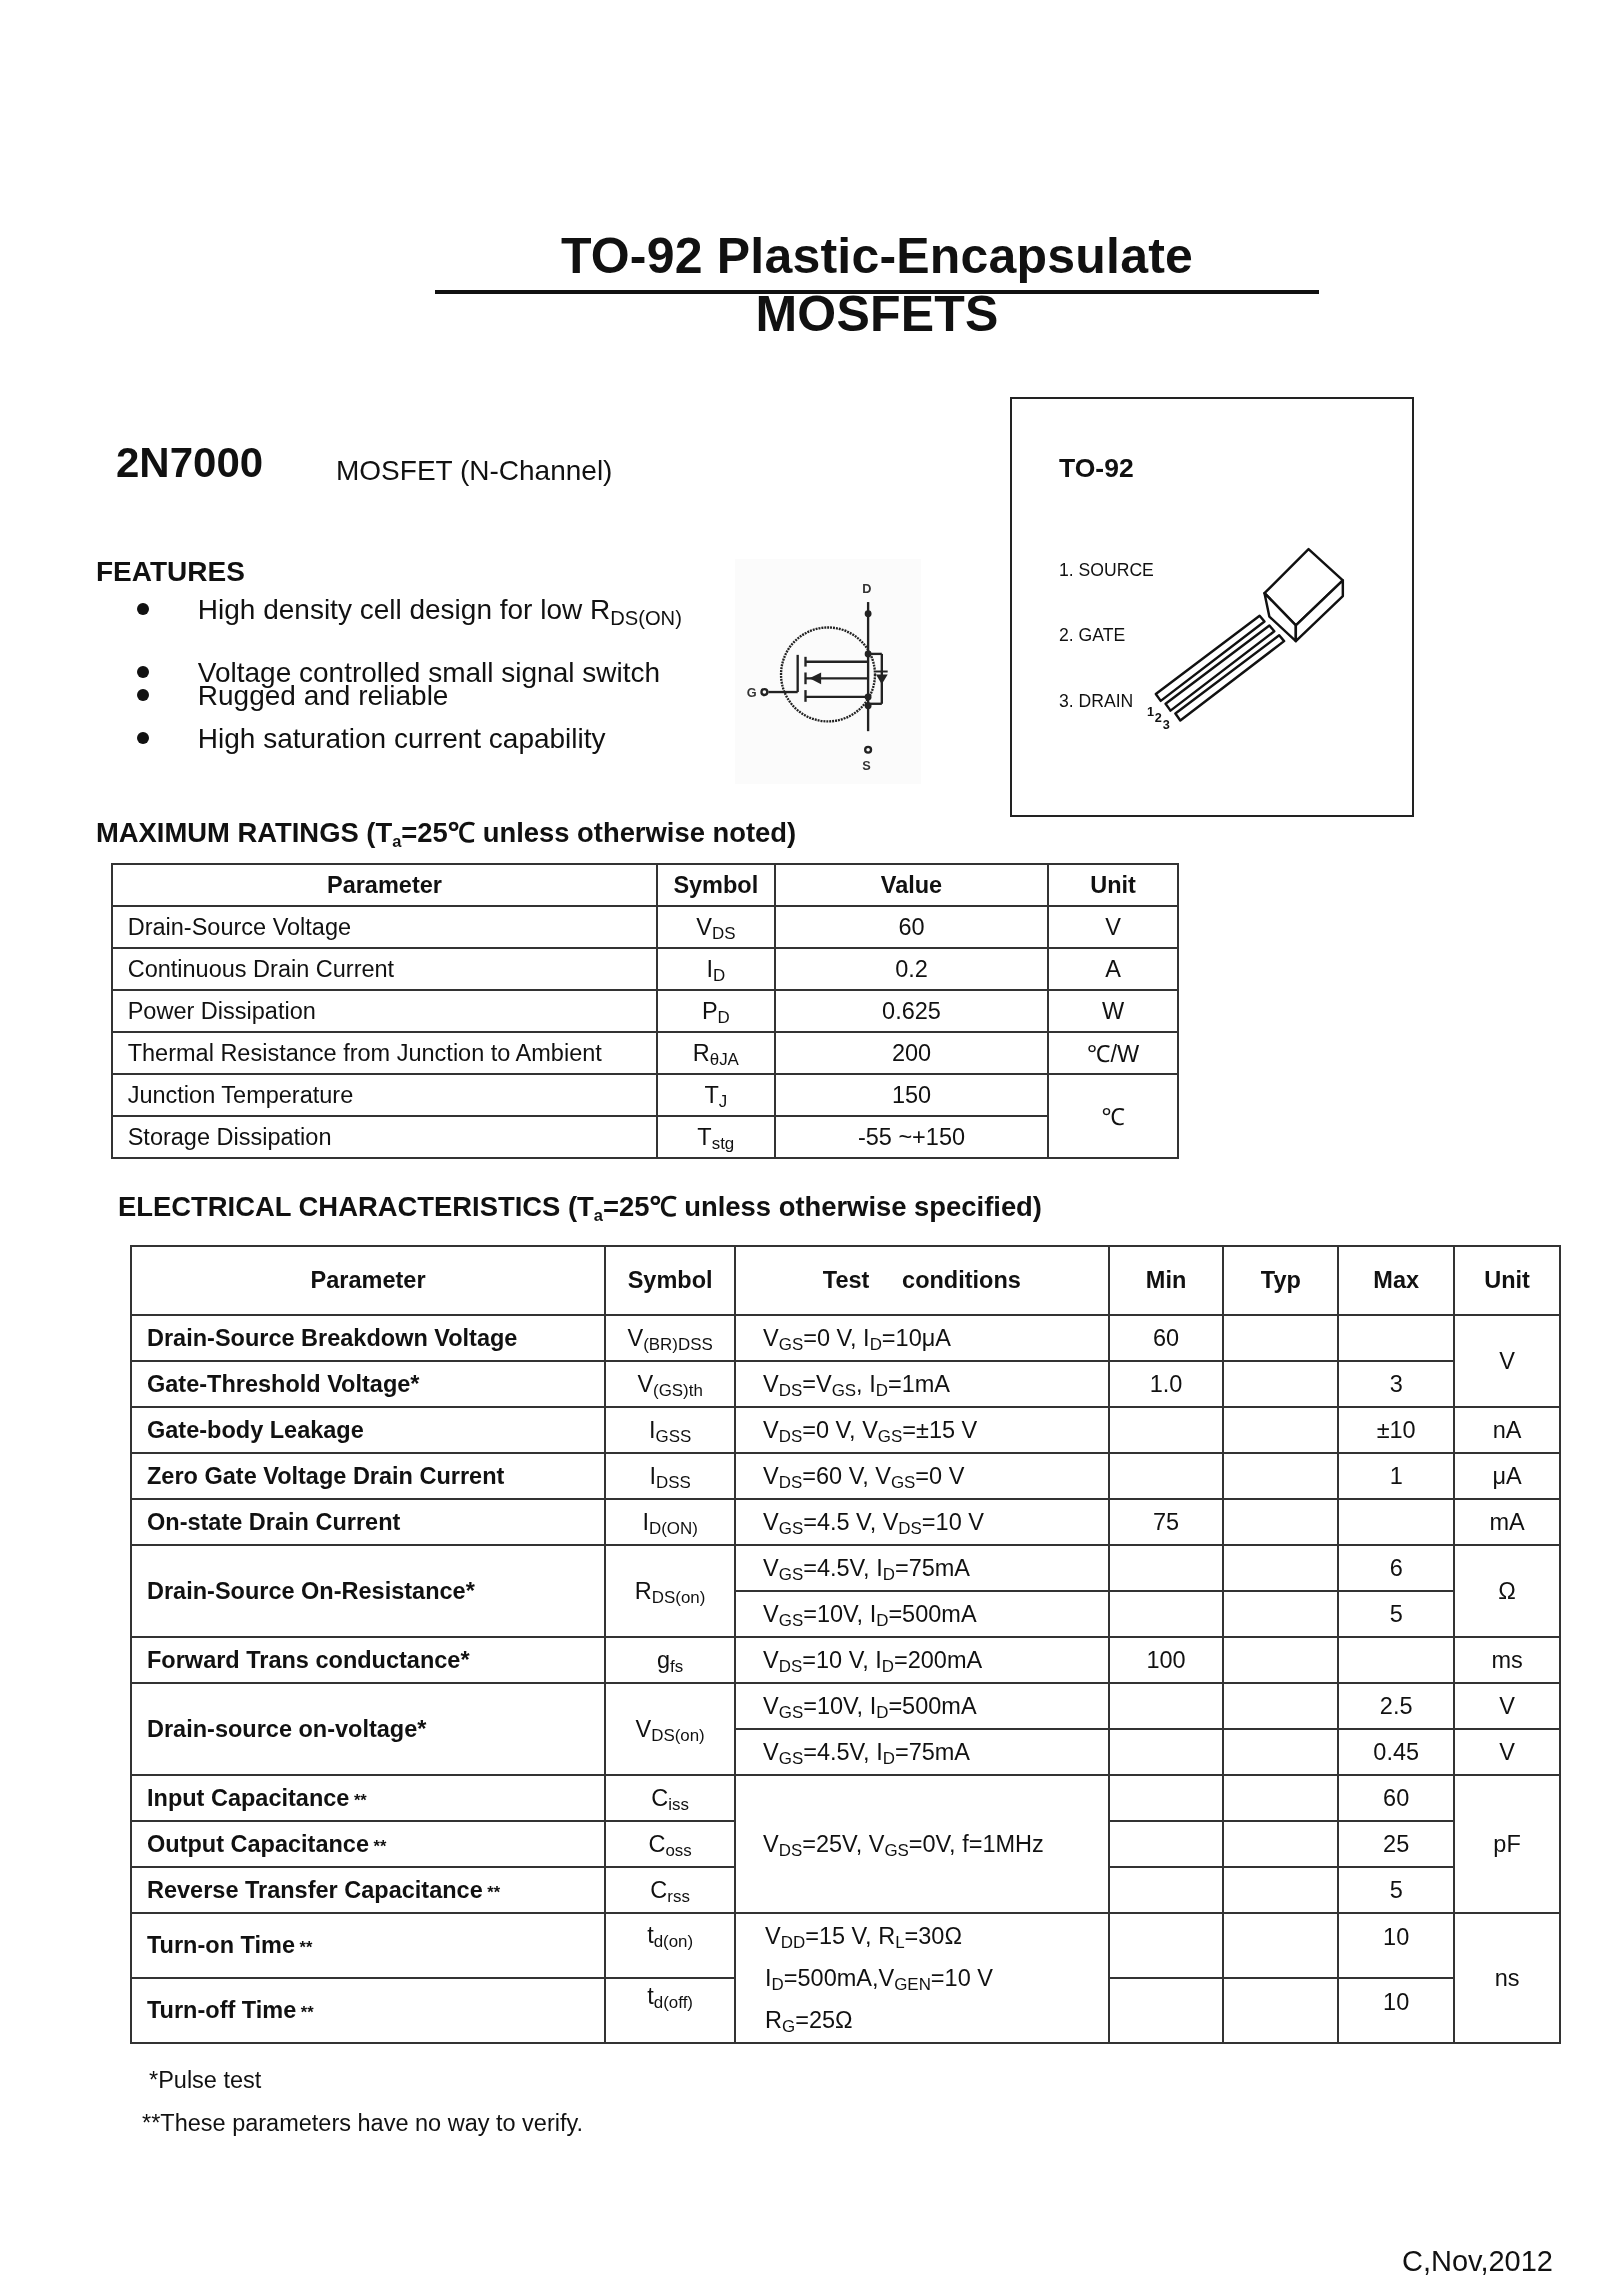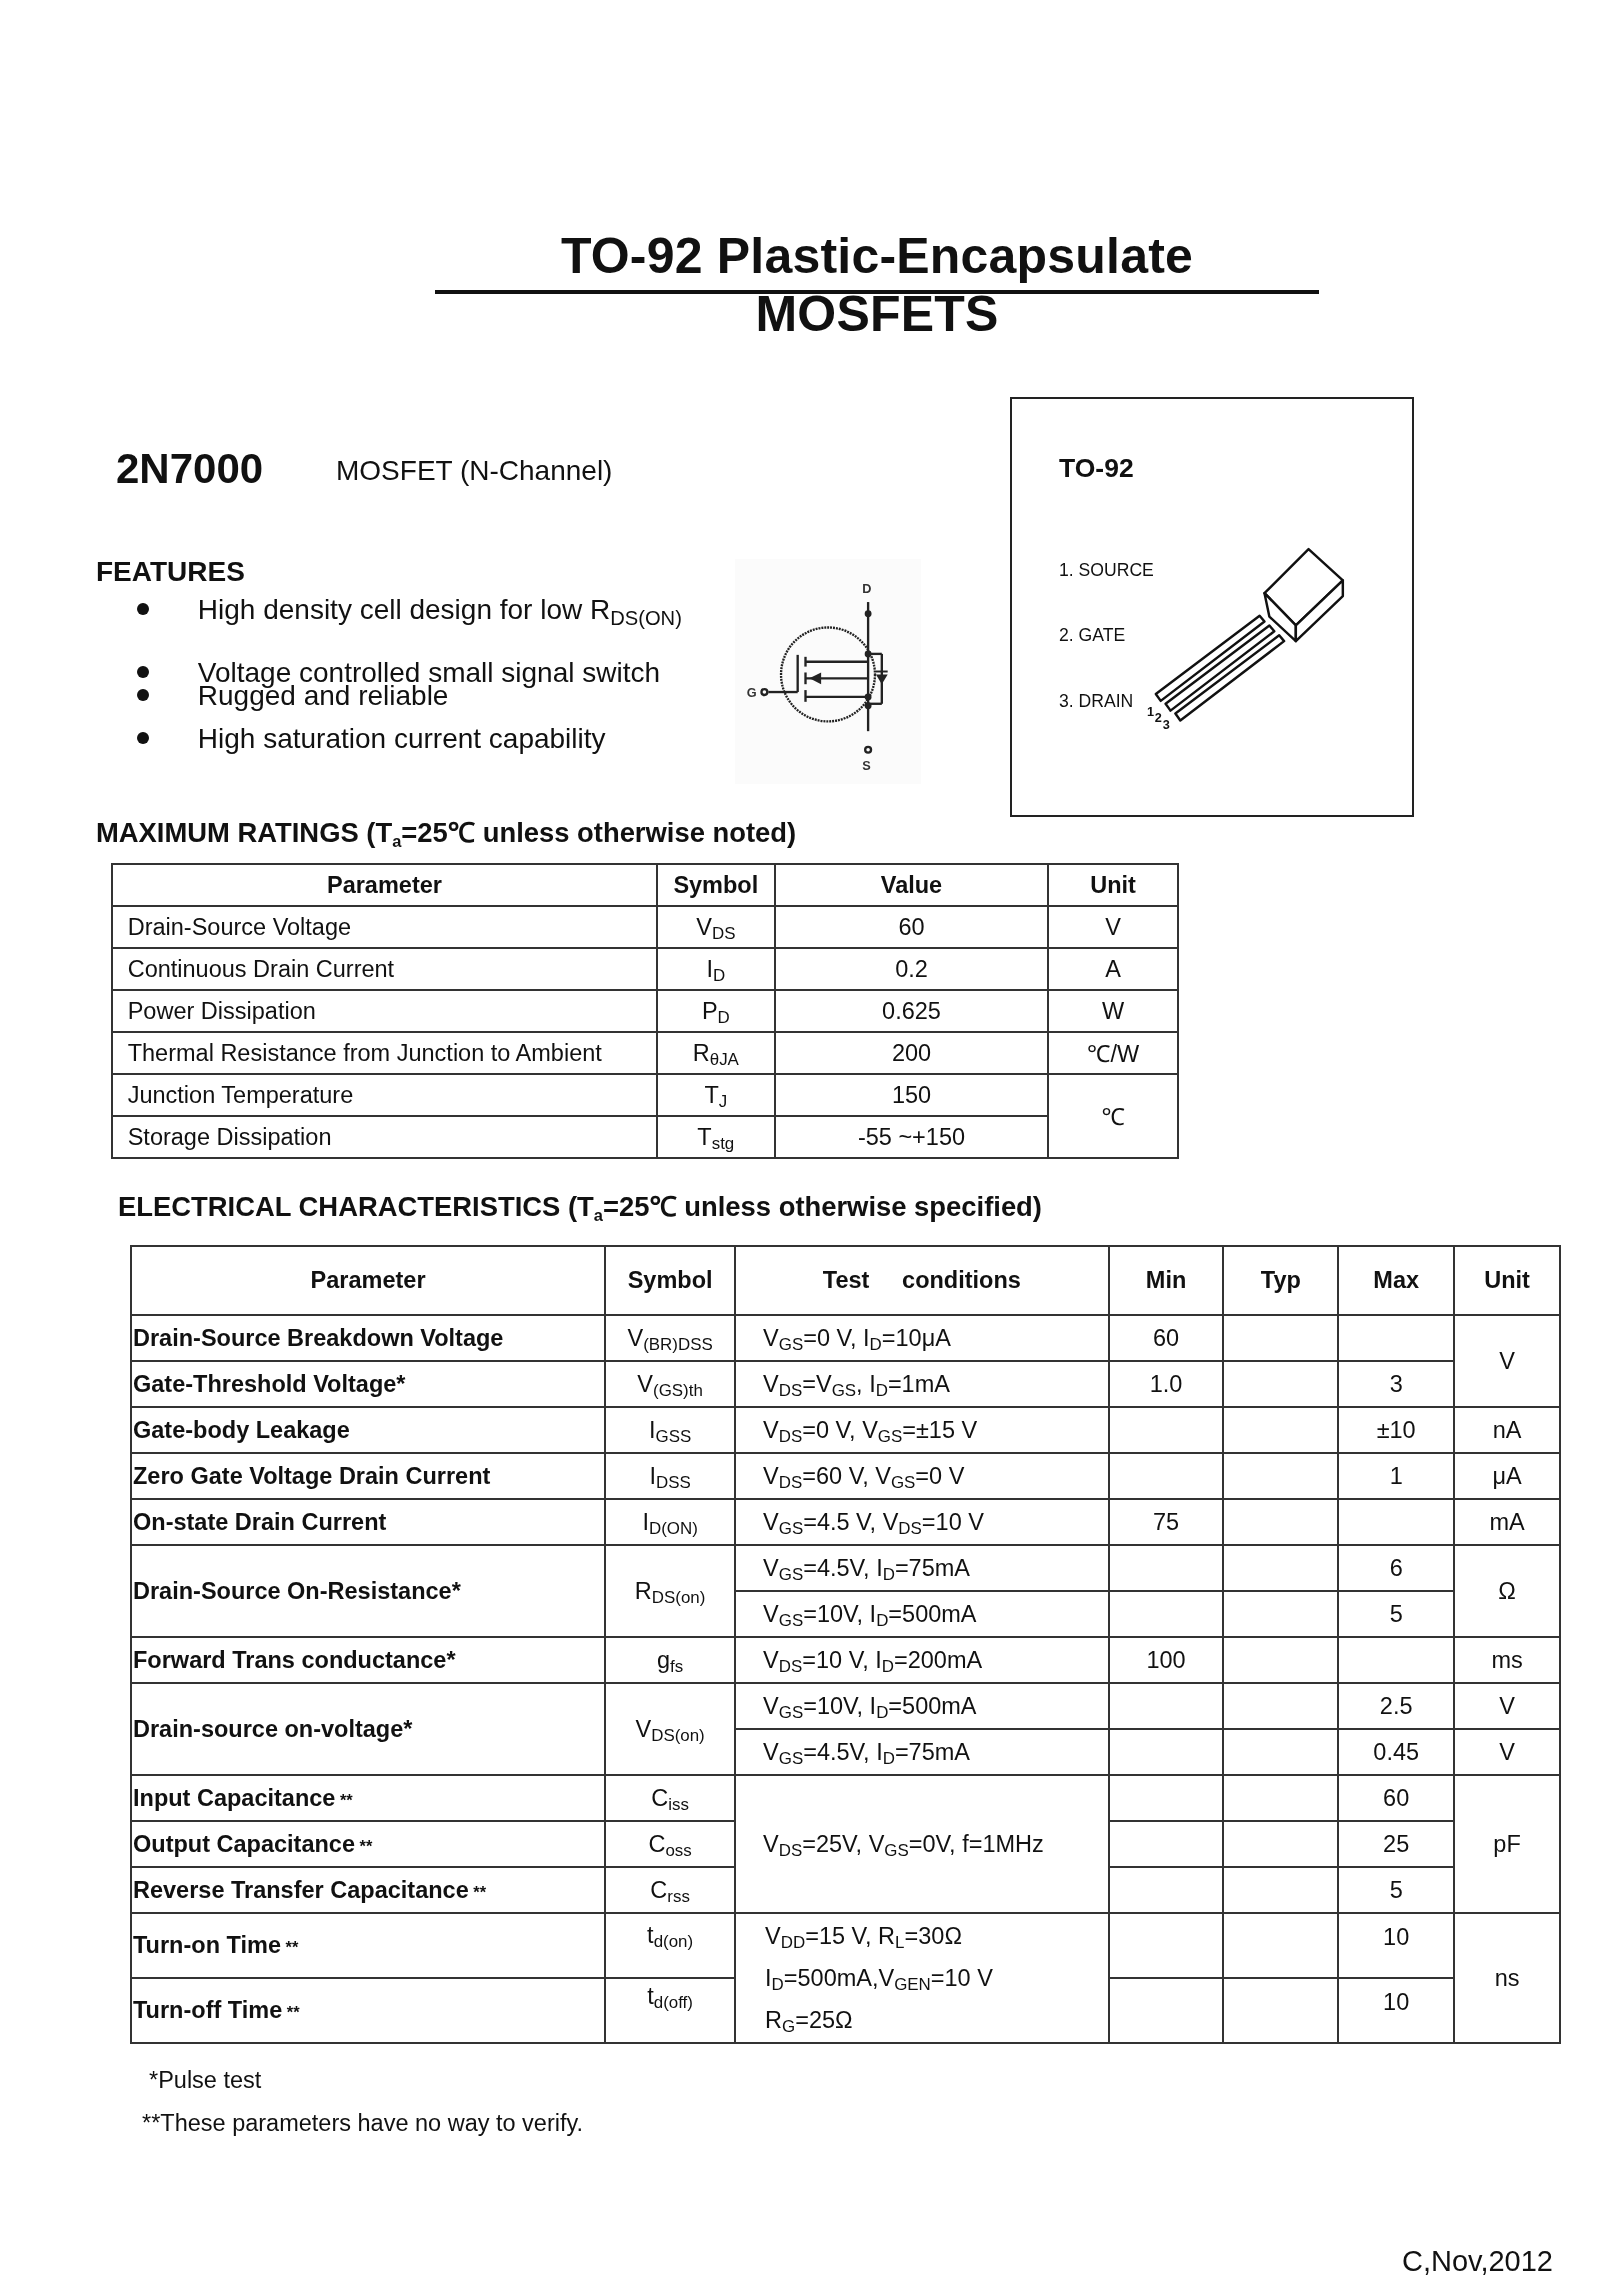--- a/index.html
+++ b/index.html
@@ -6,21 +6,21 @@
   body { width:1620px; height:2292px; position:relative; overflow:hidden;
          font-family:"Liberation Sans", sans-serif; color:#111; }
   .abs { position:absolute; }
   sub { font-size:0.72em; vertical-align:-0.25em; line-height:0; }
   .sub { font-size:0.72em; position:relative; top:0.3em; }
 
   #title { left:436px; top:227px; width:882px; text-align:center;
            font-weight:bold; font-size:50px; letter-spacing:0.2px; }
   #title-rule { left:435px; top:290px; width:884px; height:3.9px; background:#111; }
 
-  #part-no { left:116px; top:439px; font-weight:bold; font-size:42px;margin-top:6px; }
+  #part-no { left:116px; top:439px; font-weight:bold; font-size:42px; }
   #part-desc { left:336px; top:455px; font-size:28px; }
 
   #features-heading { left:96px; top:556px; font-weight:bold; font-size:28px; }
   .feature { position:absolute; left:137px; font-size:28px; }
   .feature .bullet { display:inline-block; width:11.8px; height:11.8px; border-radius:50%;
                      background:#111; margin-right:49px; vertical-align:middle; position:relative; top:-2.9px; }
 
   #symbol-box { left:735px; top:559px; width:186px; height:225px; background:#fbfbfb; }
 
   #pkg-box { left:1010px; top:397px; width:404px; height:420px; border:2px solid #222; box-sizing:border-box; }
@@ -34,21 +34,21 @@
   #max-table { left:111px; top:863px; width:1068px; font-size:23.5px; }
   #max-table td, #max-table th { border:2px solid #333; height:40px; padding:0; }
   #max-table th { font-weight:bold; }
   #max-table td.param { text-align:left; padding-left:14.7px; }
   #max-table td.c { text-align:center; }
 
   #elec-table { left:130px; top:1245px; width:1431px; font-size:23.5px; }
   #elec-table td, #elec-table th { border:2px solid #333; padding:0; }
   #elec-table th { font-weight:bold; height:67px; }
   #elec-table td { height:44px; }
-  #elec-table td.param { text-align:left; padding-left:1px; font-weight:bold; }
+  #elec-table td.param { text-align:left; padding-left:15px; font-weight:bold; }
   #elec-table td.c { text-align:center; }
   #elec-table td.cond { text-align:left; padding-left:27px; }
   .star2 { font-size:0.7em; font-weight:bold; }
 
   #note-pulse { left:149px; top:2067px; font-size:23.5px; }
   #note-verify { left:142px; top:2110px; font-size:23.5px; }
   #revision { left:1402px; top:2245px; font-size:29px; }
 </style>
 </head>
 <body>

